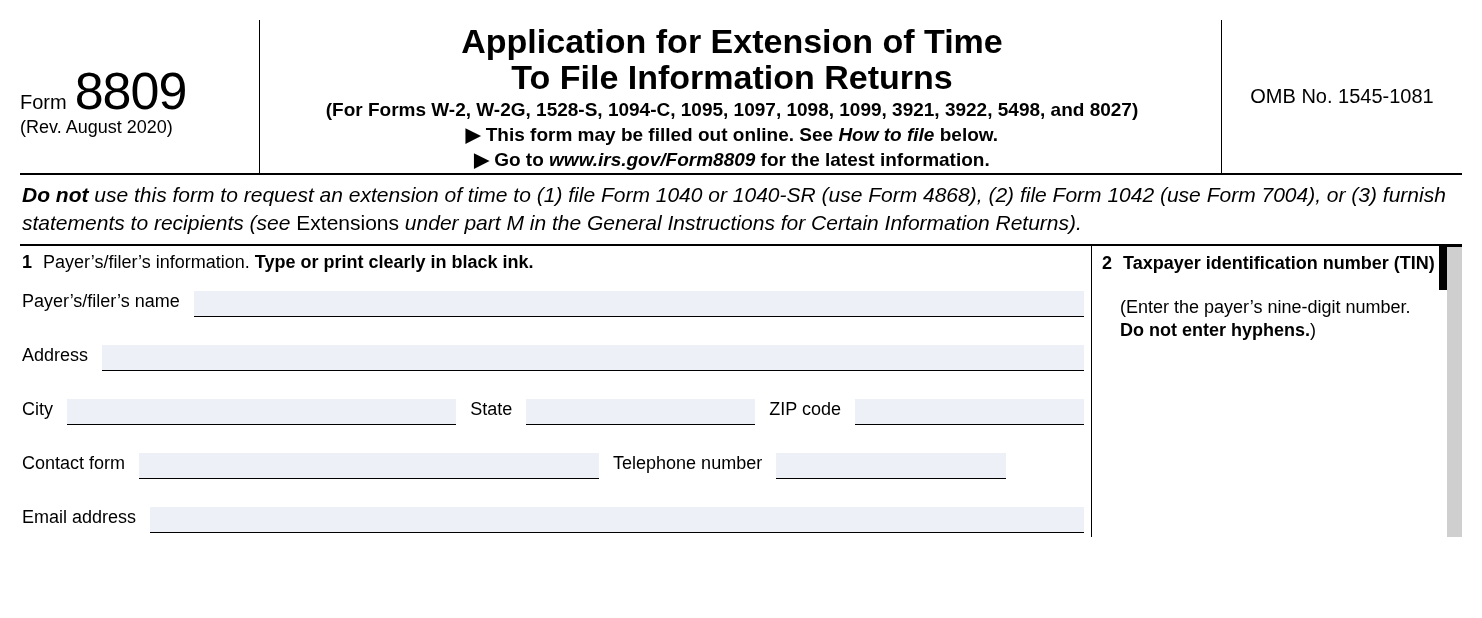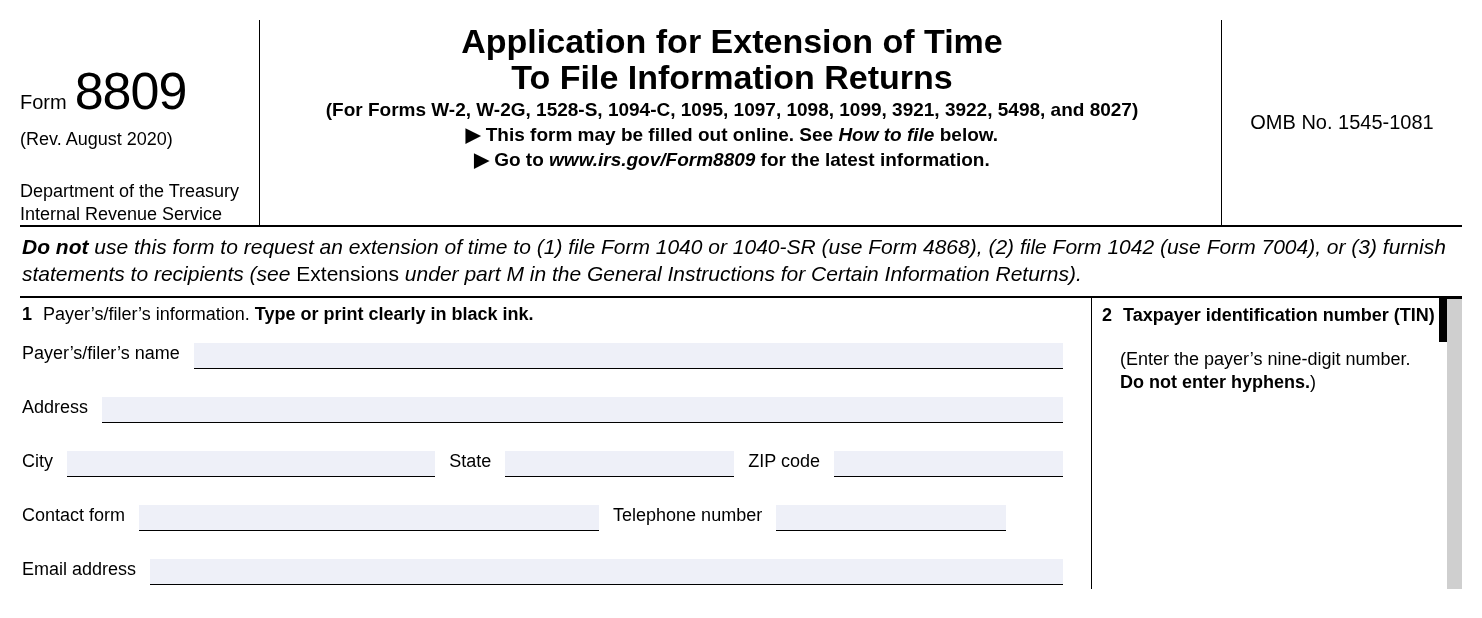--- a/index.html
+++ b/index.html
@@ -23,21 +23,21 @@
     width: 240px;
     border-right: 1.5px solid #000;
     padding-right: 4px;
     display: flex;
     flex-direction: column;
     justify-content: space-between;
   }
   .form-no-line { display: flex; align-items: baseline; gap: 8px; }
   .form-word { font-size: 20px; }
   .form-num { font-size: 52px; font-weight: 400; letter-spacing: -1px; line-height: 1; margin-top: 45px; }
-  .rev { font-size: 18px; margin-top: 12px; }
+  .rev { font-size: 18px; margin-top: 0; }
   .dept { font-size: 18px; line-height: 1.25; margin-top: 30px; }
   .hdr-center {
     flex: 1;
     text-align: center;
     padding: 4px 31px 2px 14px;
     border-right: 1.5px solid #000;
   }
   .title1 { font-size: 34px; font-weight: 900; line-height: 1.05; }
   .title-sub { font-size: 19px; font-weight: 700; margin-top: 4px; }
   .arrow-line { font-size: 19px; font-weight: 700; margin-top: 2px; }
@@ -60,21 +60,21 @@
   }
   .warn .upright { font-style: normal; }
   .warn .dn { font-weight: 700; }
   
   .main {
     display: flex;
   }
   .main-left {
     flex: 1;
     border-right: 1.5px solid #000;
-    padding: 6px 28px 0 2px;
+    padding: 6px 7px 0 2px;
   }
   .main-right {
     width: 370px;
     display:flex;
     flex-direction:row;
   }
   .box-head { padding: 6px 4px 6px 10px; font-size: 18px; line-height:1.25; }
   .box-head .n { font-weight: 700; margin-right:6px;}
   .tin-grid {
     display: flex;
@@ -118,24 +118,20 @@
 
   <div class="hdr">
     <div class="hdr-left">
       <div>
         <div class="form-no-line">
           <span class="form-word">Form</span>
           <span class="form-num">8809</span>
         </div>
         <div class="rev">(Rev. August 2020)</div>
       </div>
-      <div class="dept">
-        <div>Department of the Treasury</div>
-        <div>Internal Revenue Service</div>
-      </div>
     </div>
 
     <div class="hdr-center">
       <div class="title1">Application for Extension of Time</div>
       <div class="title1">To File Information Returns</div>
       <div class="title-sub">(For Forms W-2, W-2G, 1528-S, 1094-C, 1095, 1097, 1098, 1099, 3921, 3922, 5498, and 8027)</div>
       <div class="arrow-line">
         <span class="arrow">▶</span>
         <span>This form may be filled out online. See </span><i>How to file</i><span> below.</span>
       </div>

